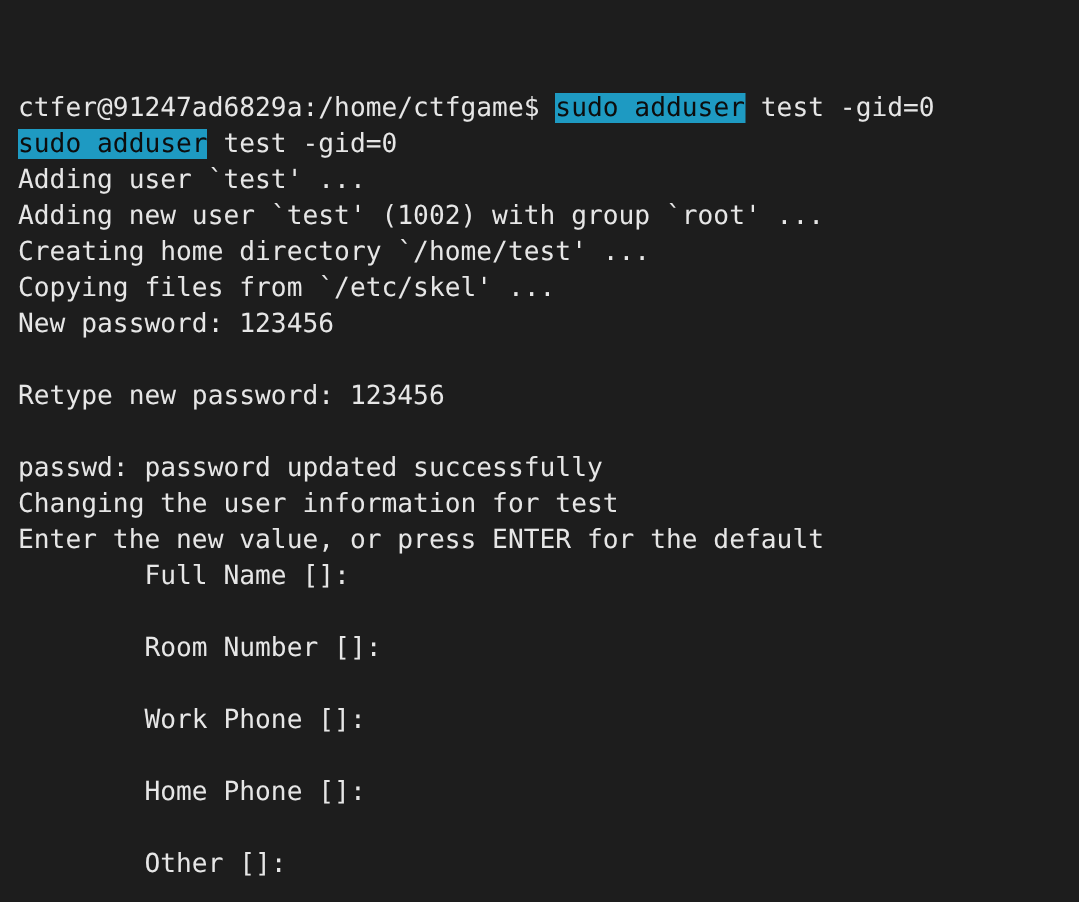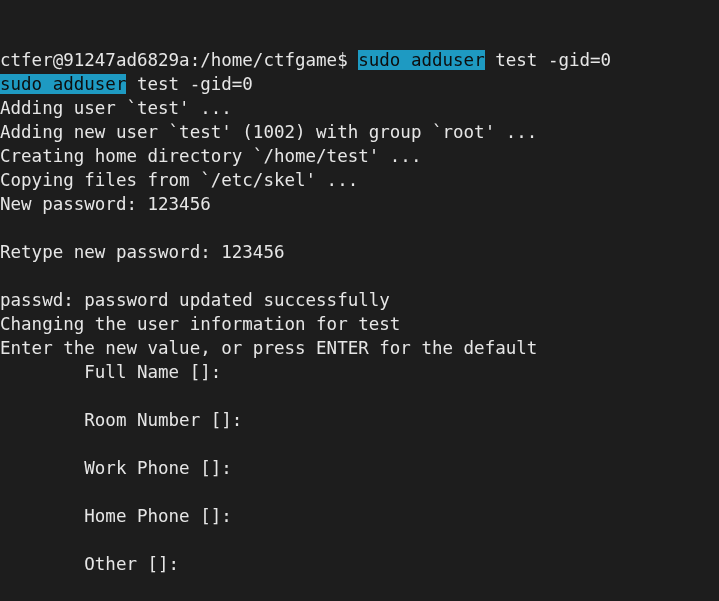--- a/index.html
+++ b/index.html
@@ -15,21 +15,21 @@
   }
   #terminal {
     width: 719px;
     height: 601px;
     background: #1d1d1d;
     color: #e6e6e6;
     font-family: "DejaVu Sans Mono", "Liberation Mono", monospace;
     font-size: 17.5px;
     line-height: 24px;
     letter-spacing: 0px;
-    padding: 0;
+    padding: 12px;
     box-sizing: border-box;
     overflow: hidden;
     white-space: pre;
   }
   .row {
     height: 24px;
     line-height: 24px;
     white-space: pre;
     display: block;
   }

